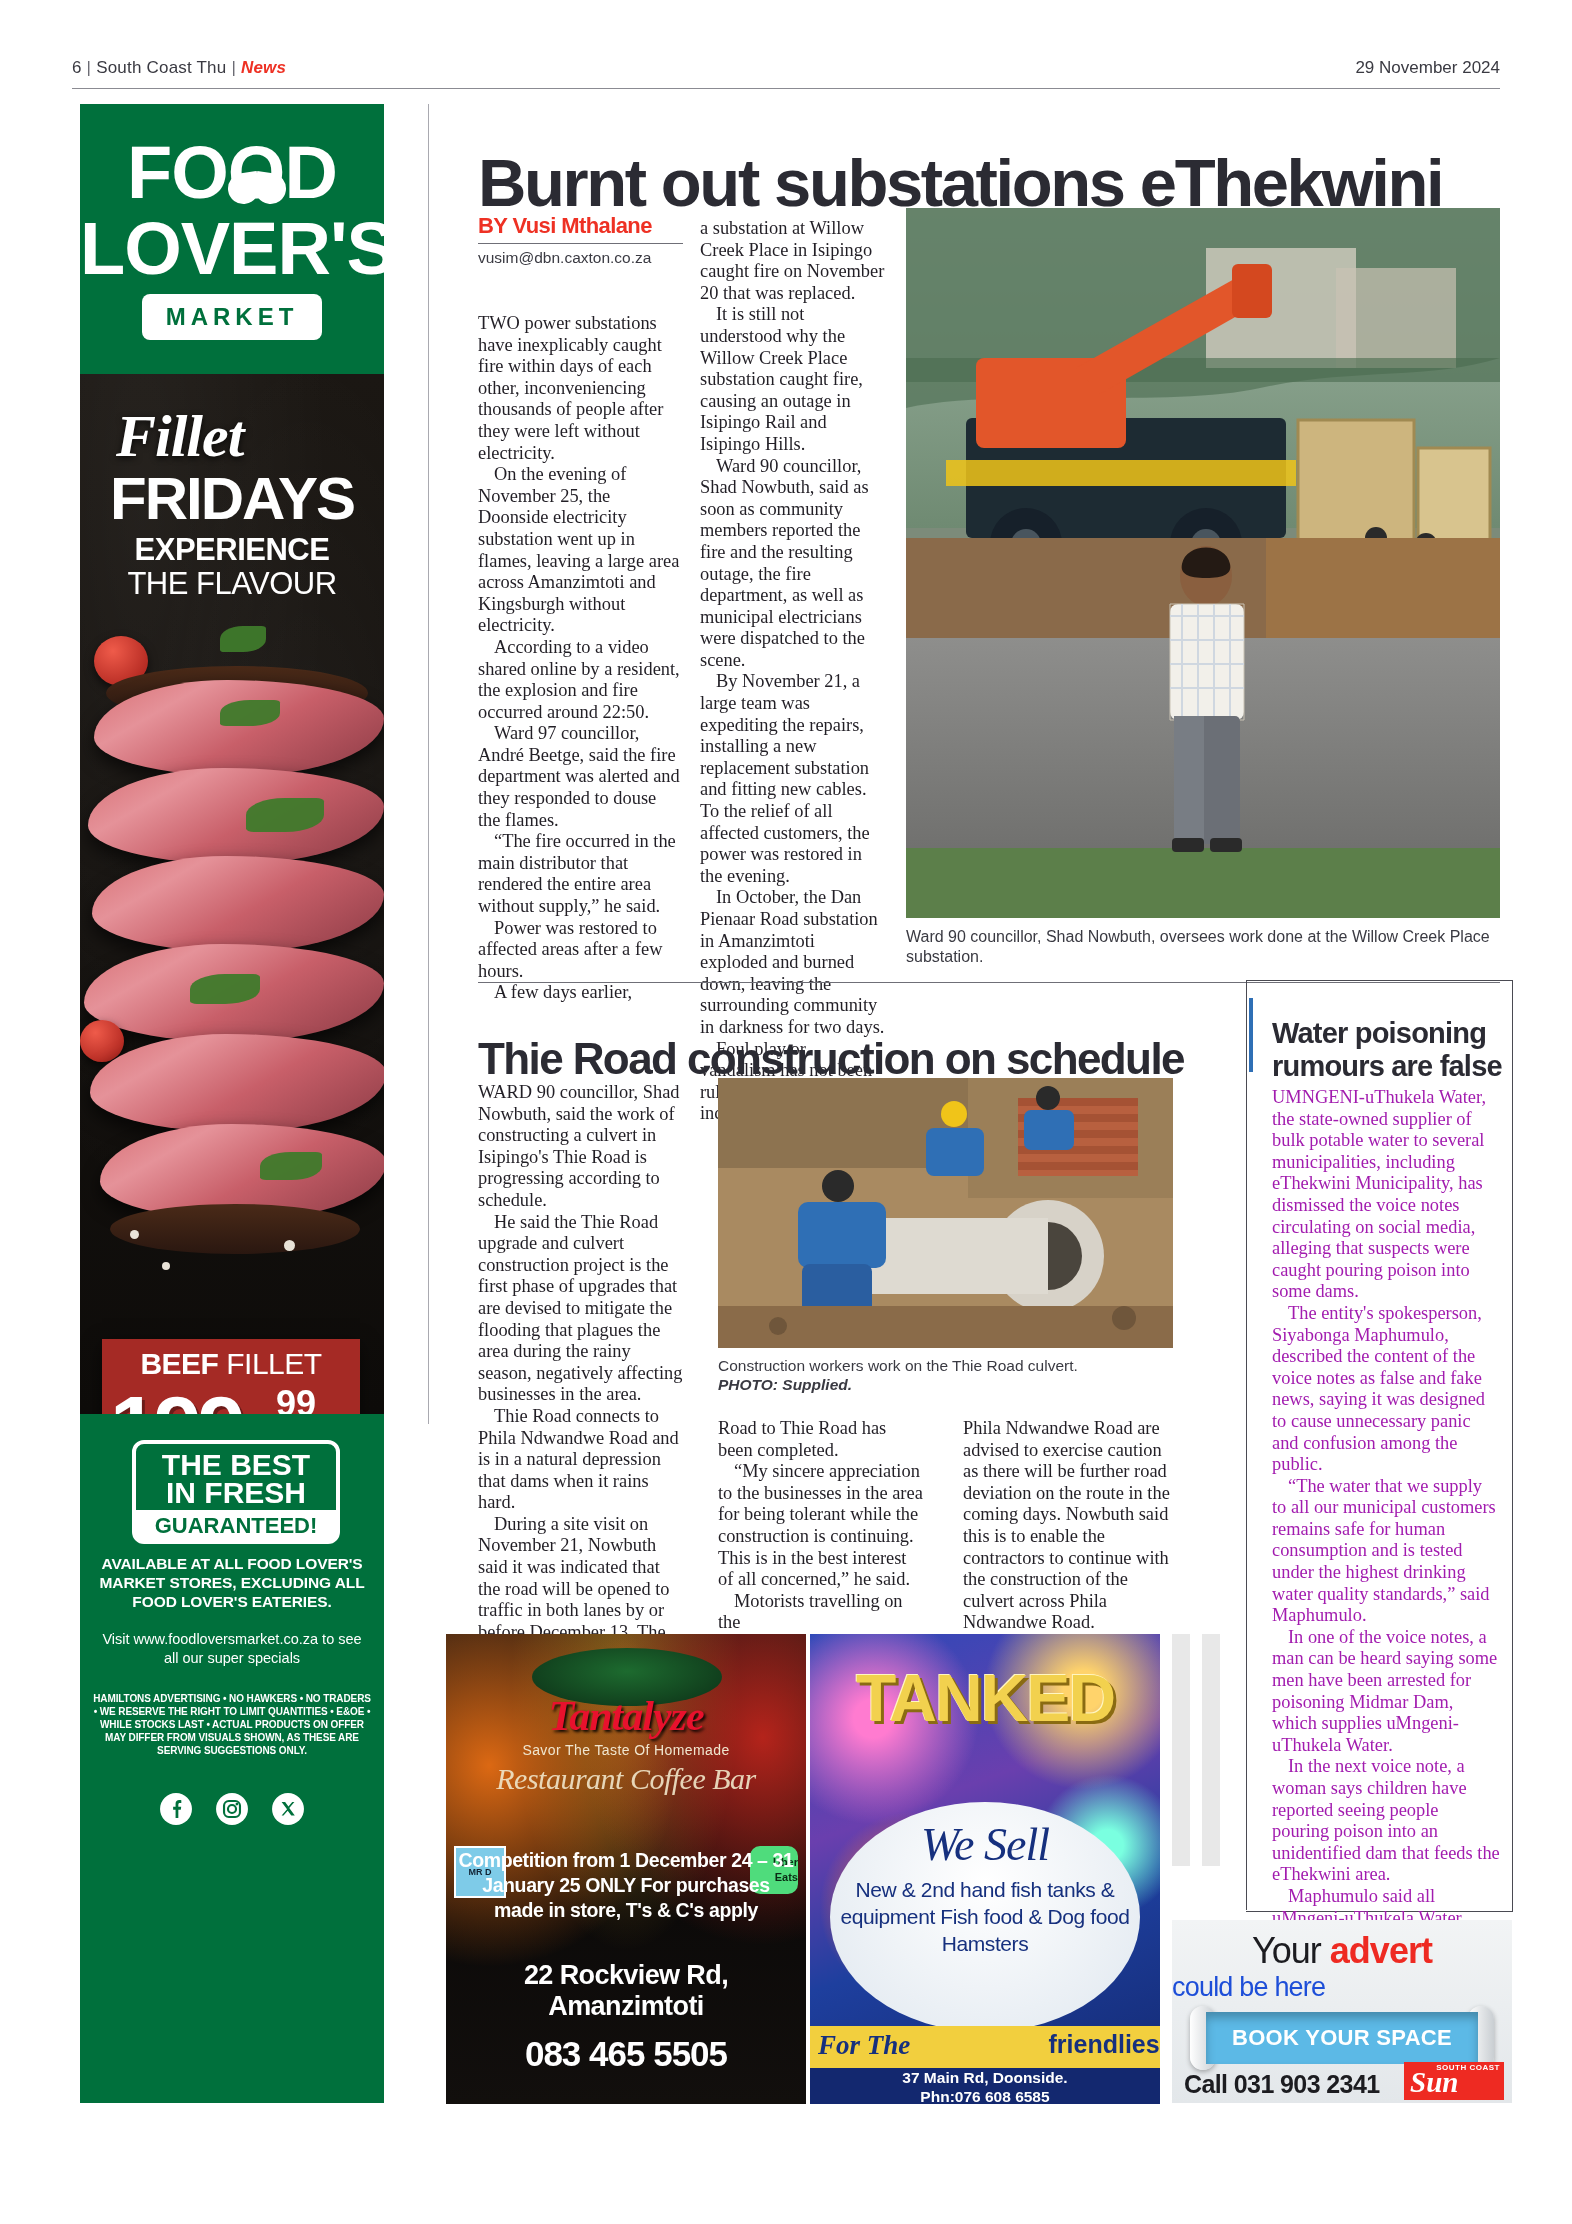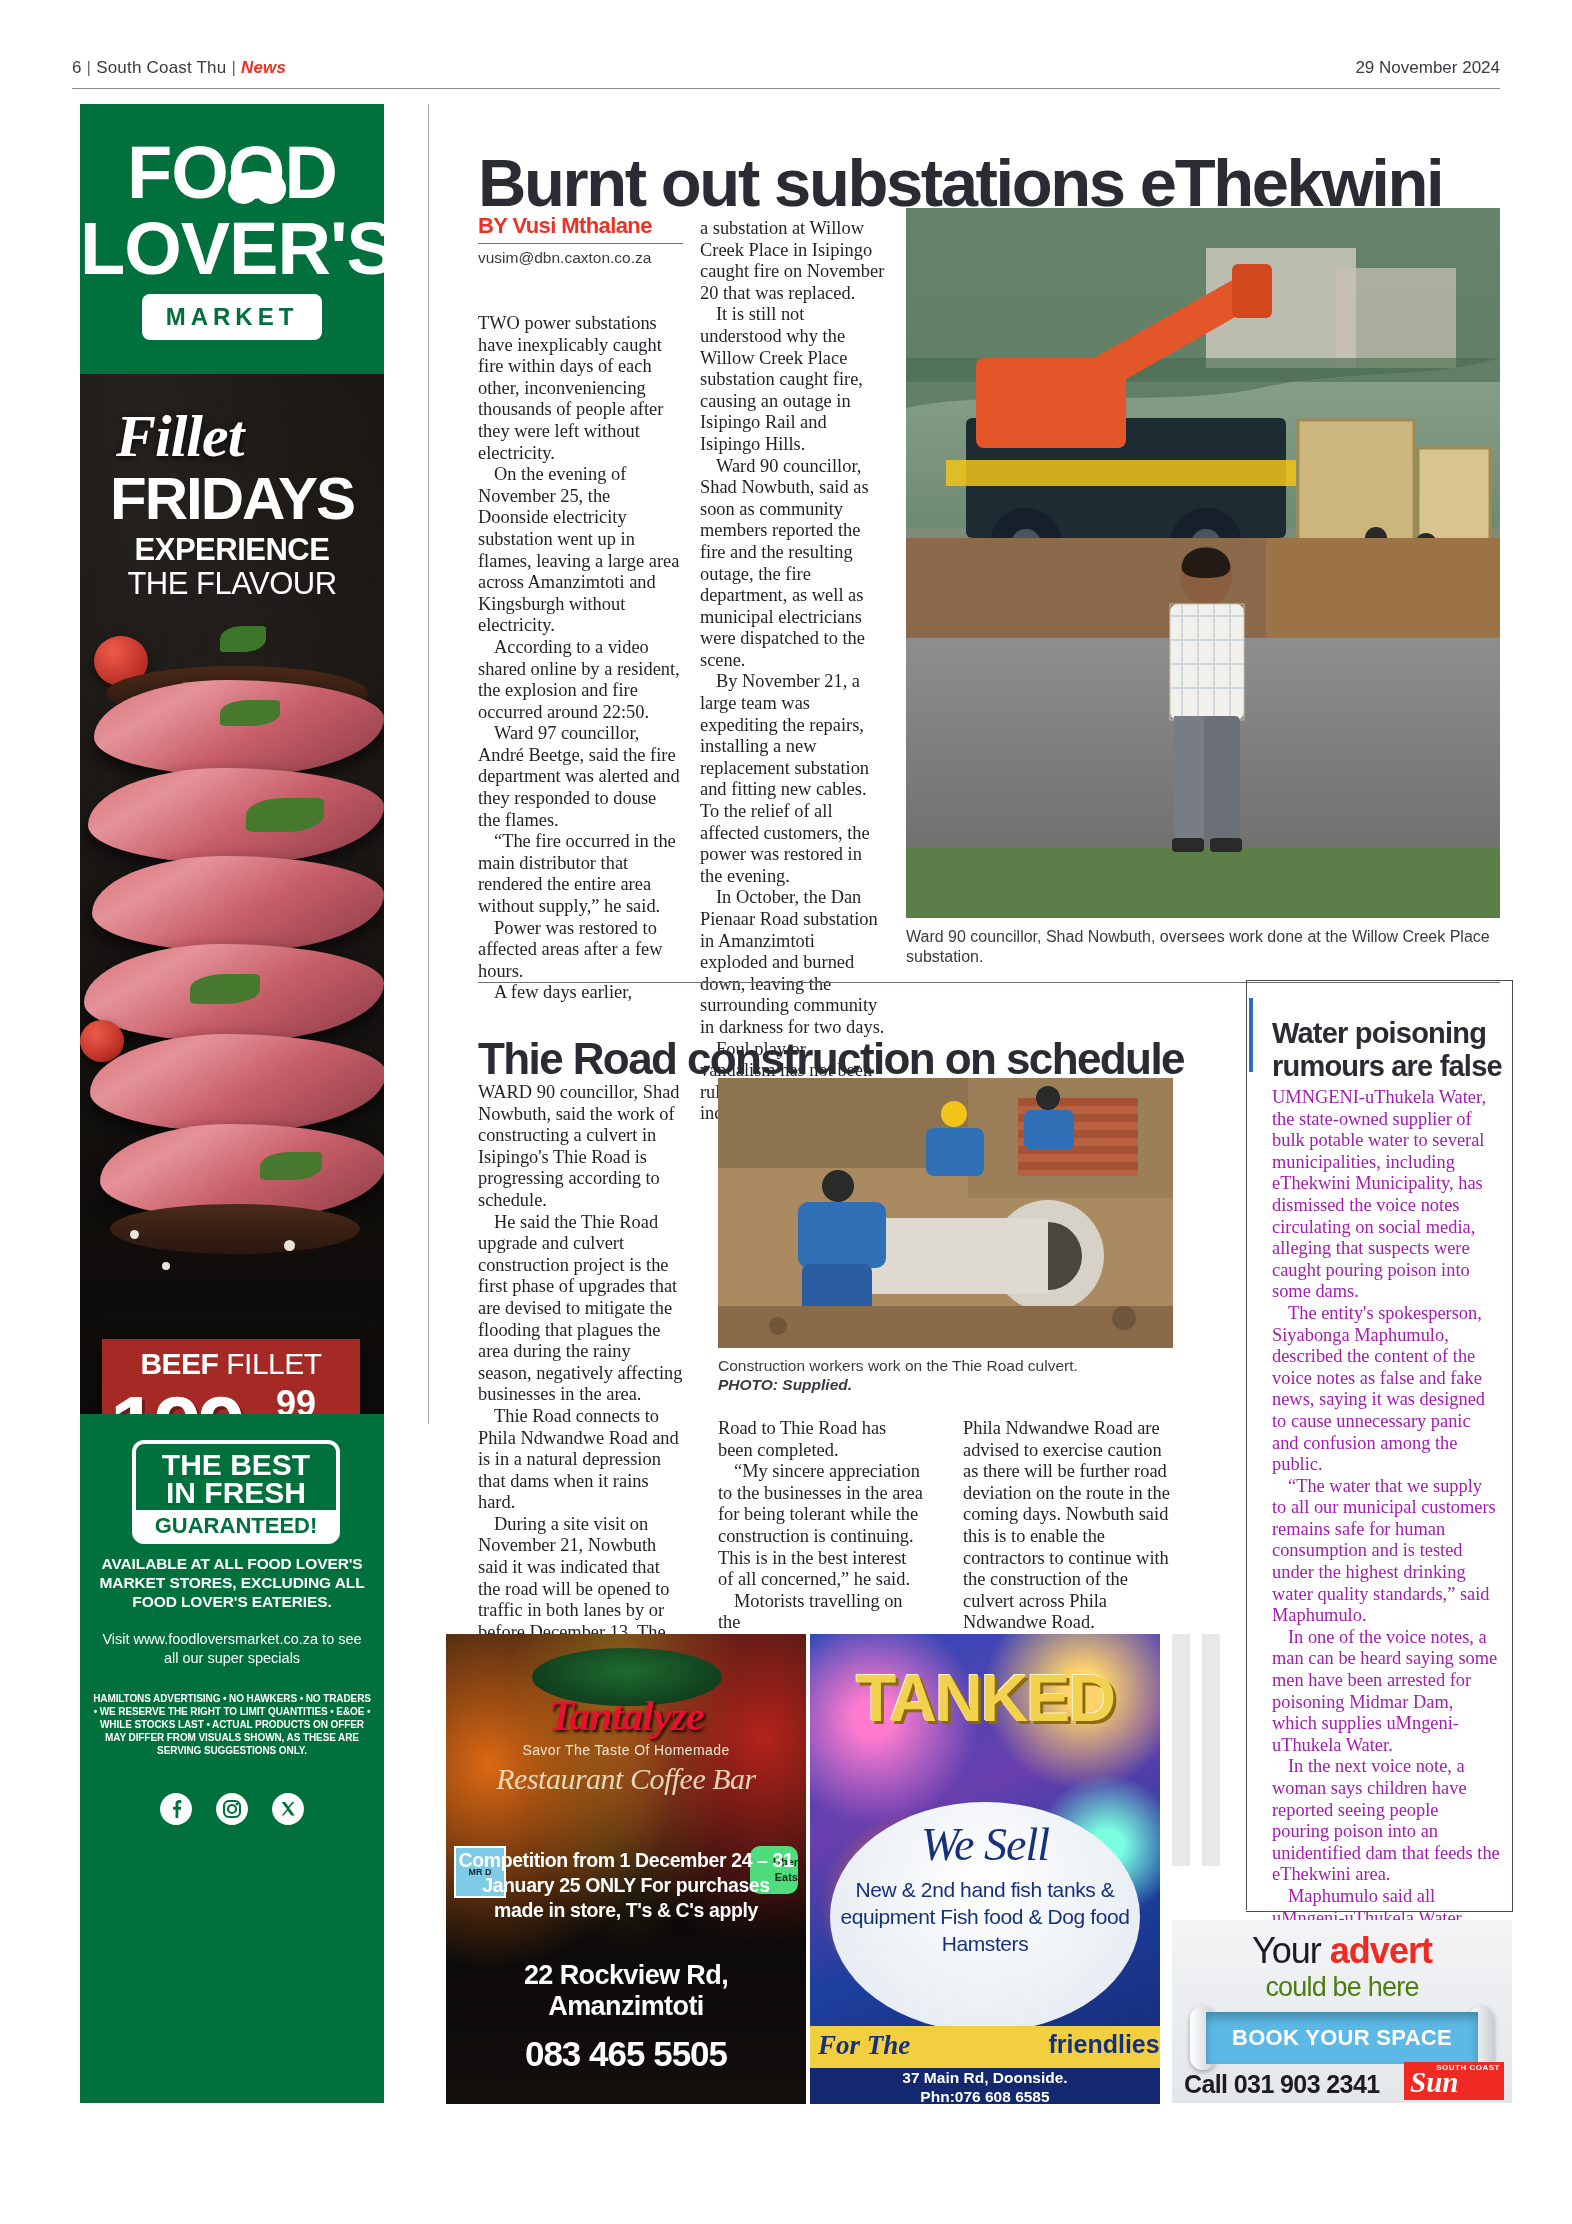--- a/index.html
+++ b/index.html
@@ -183,22 +183,22 @@
   .tk-strip .t2{position:absolute;left:8px;top:4px;width:100%;text-align:right;padding-right:10px;
      color:#16307e;font-family:"Liberation Sans",sans-serif;font-weight:bold;font-size:25px;}
   .tk-foot{position:absolute;left:0;right:0;bottom:0;height:36px;background:#13286f;}
   .tk-foot span{display:block;text-align:center;line-height:18px;color:#fff;
      font-family:"Liberation Sans",sans-serif;font-weight:bold;font-size:15.5px;padding-top:1px;}
 
   .sun-bg{position:absolute;inset:0;background:linear-gradient(#f2f4f5,#e3e7ea);}
   .sun-your{position:absolute;left:0;right:0;top:10px;text-align:center;
      font-family:"Liberation Sans",sans-serif;font-size:36px;color:#1c1c20;letter-spacing:-1px;}
   .sun-your b{color:#ee2a22;font-weight:bold;}
-  .sun-could{position:absolute;left:0;right:0;top:52px;text-align:center;
-     font-family:"Liberation Sans",sans-serif;font-size:27px;color:#4d7c0f;letter-spacing:-.8px;}
+  .sun-could{position:absolute;left:0;right:0;top:52px;
+     font-family:"Liberation Sans",sans-serif;font-size:27px;color:#1d4ed8;letter-spacing:-.8px;}
   .sun-tear{position:absolute;left:34px;top:92px;width:272px;height:52px;background:#5cb9e6;
      box-shadow:inset 0 6px 10px rgba(0,0,0,.25);}
   .sun-tear span{display:block;text-align:center;line-height:52px;color:#fff;
      font-family:"Liberation Sans",sans-serif;font-weight:bold;font-size:22px;letter-spacing:.3px;}
   .sun-curl{position:absolute;top:86px;width:26px;height:64px;border-radius:13px;
      background:linear-gradient(90deg,#fff,#c9ced2);box-shadow:0 2px 5px rgba(0,0,0,.3);}
   .sun-call{position:absolute;left:12px;top:150px;color:#1c1c20;
      font-family:"Liberation Sans",sans-serif;font-weight:bold;font-size:25px;letter-spacing:-.6px;}
   .sun-logo{position:absolute;right:8px;top:142px;width:100px;height:38px;background:#ee2a22;}
   .sun-logo .sc{position:absolute;right:4px;top:1px;color:#fff;font-family:"Liberation Sans",sans-serif;

